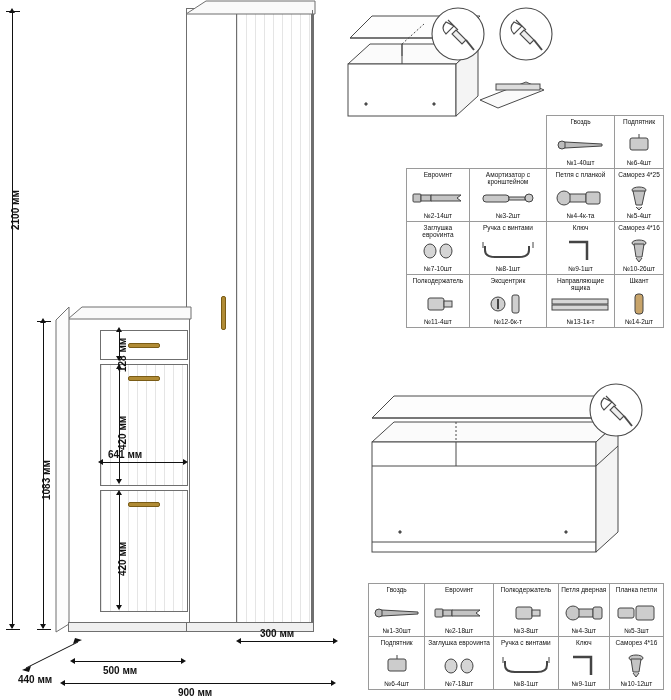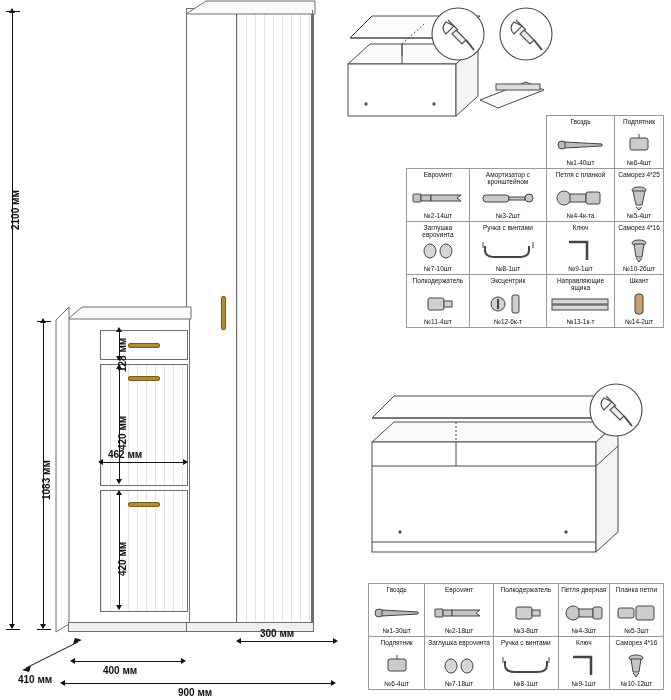--- a/index.html
+++ b/index.html
@@ -125,38 +125,38 @@
     <div class="dimtext dimtext-v" style="left:117px;top:450px;">420 мм</div>
 
     <div class="dimline-v" style="left:119px;top:494px;height:114px;"></div>
     <div class="arrow arr-up" style="left:116px;top:490px;"></div>
     <div class="arrow arr-dn" style="left:116px;top:605px;"></div>
     <div class="dimtext dimtext-v" style="left:117px;top:576px;">420 мм</div>
 
     <div class="dimline-h" style="left:102px;top:462px;width:84px;"></div>
     <div class="arrow arr-l" style="left:98px;top:459px;"></div>
     <div class="arrow arr-r" style="left:183px;top:459px;"></div>
-    <div class="dimtext" style="left:108px;top:449px;">462 мм</div>
+    <div class="dimtext" style="left:108px;top:449px;">641 мм</div>
 
     <div class="dimline-h" style="left:74px;top:661px;width:110px;"></div>
     <div class="arrow arr-l" style="left:70px;top:658px;"></div>
     <div class="arrow arr-r" style="left:181px;top:658px;"></div>
-    <div class="dimtext" style="left:103px;top:665px;">400 мм</div>
+    <div class="dimtext" style="left:103px;top:665px;">500 мм</div>
 
     <div class="dimline-h" style="left:240px;top:641px;width:96px;"></div>
     <div class="arrow arr-l" style="left:236px;top:638px;"></div>
     <div class="arrow arr-r" style="left:333px;top:638px;"></div>
     <div class="dimtext" style="left:260px;top:628px;">300 мм</div>
 
     <svg class="abs" style="left:22px;top:636px;" width="62" height="38">
       <line x1="4" y1="32" x2="56" y2="6" stroke="#111" stroke-width="1"></line>
       <polygon points="0,34 9,30 7,36" fill="#111"></polygon>
       <polygon points="60,4 51,8 53,2" fill="#111"></polygon>
     </svg>
-    <div class="dimtext" style="left:18px;top:674px;">410 мм</div>
+    <div class="dimtext" style="left:18px;top:674px;">440 мм</div>
 
     <div class="dimline-h" style="left:64px;top:683px;width:270px;"></div>
     <div class="arrow arr-l" style="left:60px;top:680px;"></div>
     <div class="arrow arr-r" style="left:331px;top:680px;"></div>
     <div class="dimtext" style="left:178px;top:687px;">900 мм</div>
   </div>
 
   <div class="abs asm" style="left:330px;top:4px;width:225px;height:140px;">
     <svg width="225" height="140" viewBox="0 0 225 140">
       <g fill="none" stroke="#4a4a4a" stroke-width="1">

